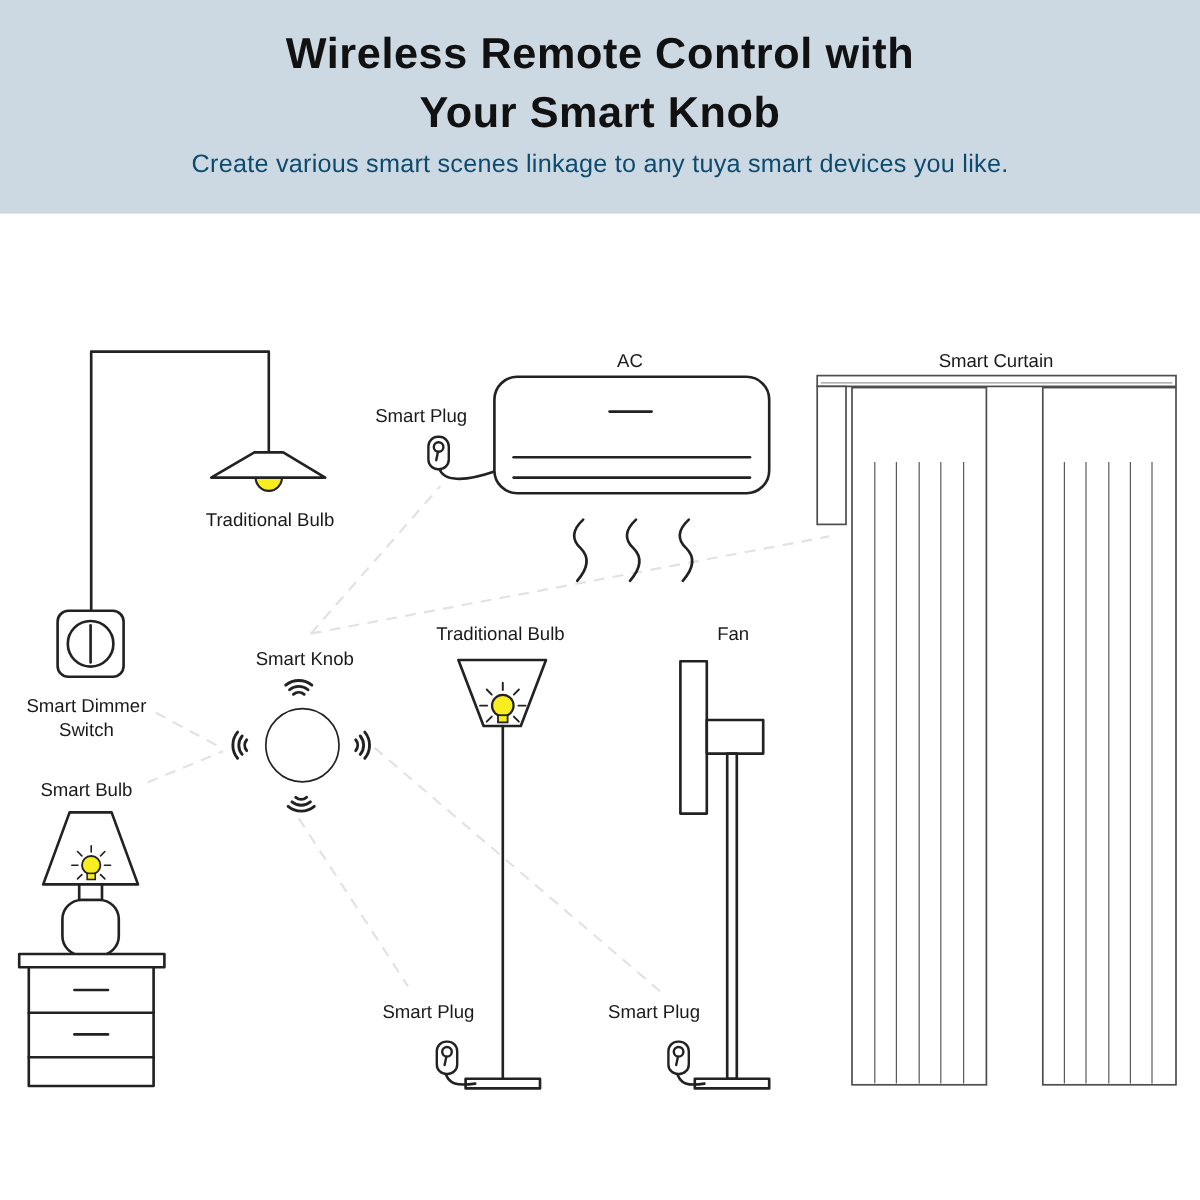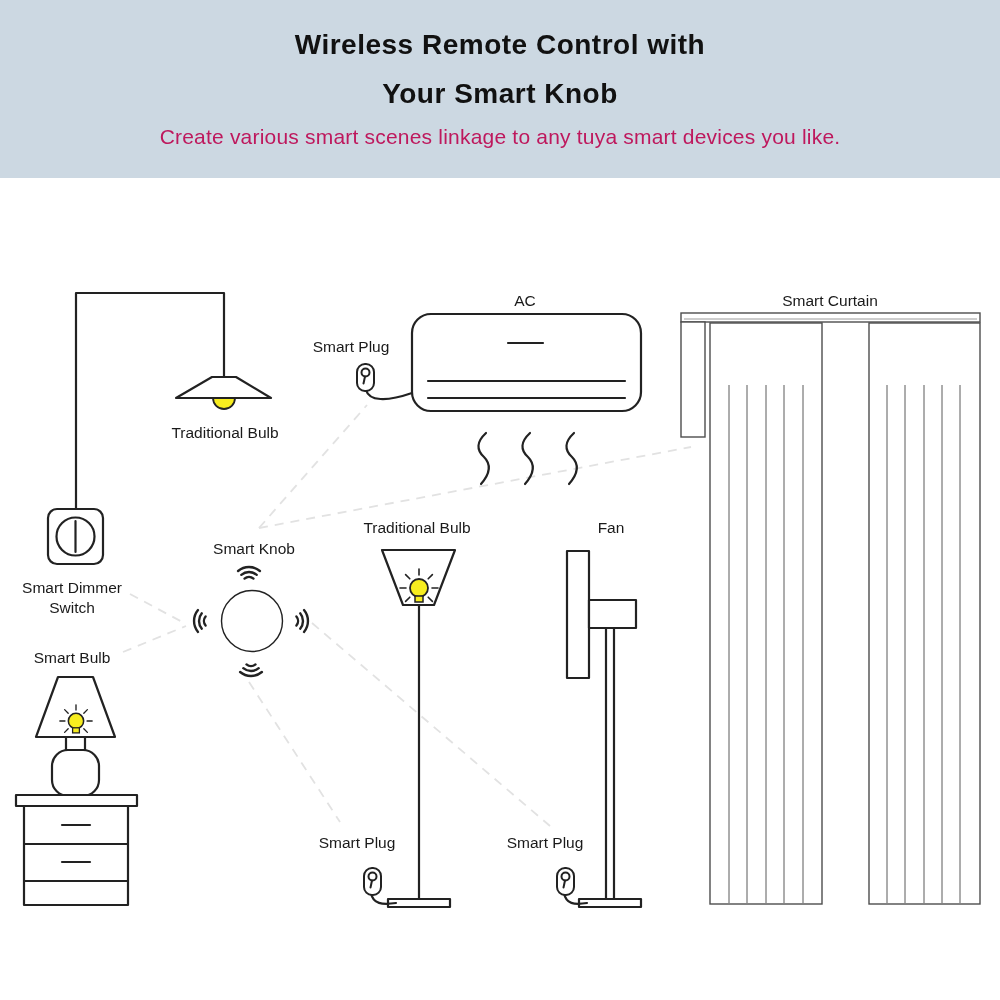--- a/index.html
+++ b/index.html
@@ -5,24 +5,24 @@
   html,body{margin:0;padding:0;background:#ffffff;}
   .page{
     position:relative;width:1000px;height:1000px;background:#ffffff;overflow:hidden;
     font-family:"Liberation Sans",sans-serif;
   }
   .header{
     position:absolute;left:0;top:0;width:1000px;height:178px;
     background:#ccd8e2;text-align:center;box-sizing:border-box;padding-top:20px;
   }
   .header .title{
-    font-size:28px;font-weight:700;color:#111;line-height:49px;letter-spacing:.5px;
+    font-size:36px;font-weight:700;color:#111;line-height:49px;letter-spacing:.5px;
   }
   .header .subtitle{
-    margin-top:7px;font-size:21px;font-weight:400;color:#be185d;letter-spacing:.2px;
+    margin-top:7px;font-size:21px;font-weight:400;color:#0c4a6e;letter-spacing:.2px;
   }
   svg.diagram{position:absolute;left:0;top:0;width:1000px;height:1000px;}
   .lbl{
     font-family:"Liberation Sans",sans-serif;font-size:15.5px;fill:#1a1a1a;
   }
   .ink{stroke:#222;fill:none;stroke-width:2.2;stroke-linecap:round;stroke-linejoin:round;}
   .ink-thin{stroke:#222;fill:none;stroke-width:1.6;stroke-linecap:round;}
   .whitefill{fill:#ffffff;}
   .dash{stroke:#e2e2e2;stroke-width:1.8;stroke-dasharray:9 7;fill:none;}
   .curt{stroke:#4d4d4d;fill:#ffffff;stroke-width:1.4;}

